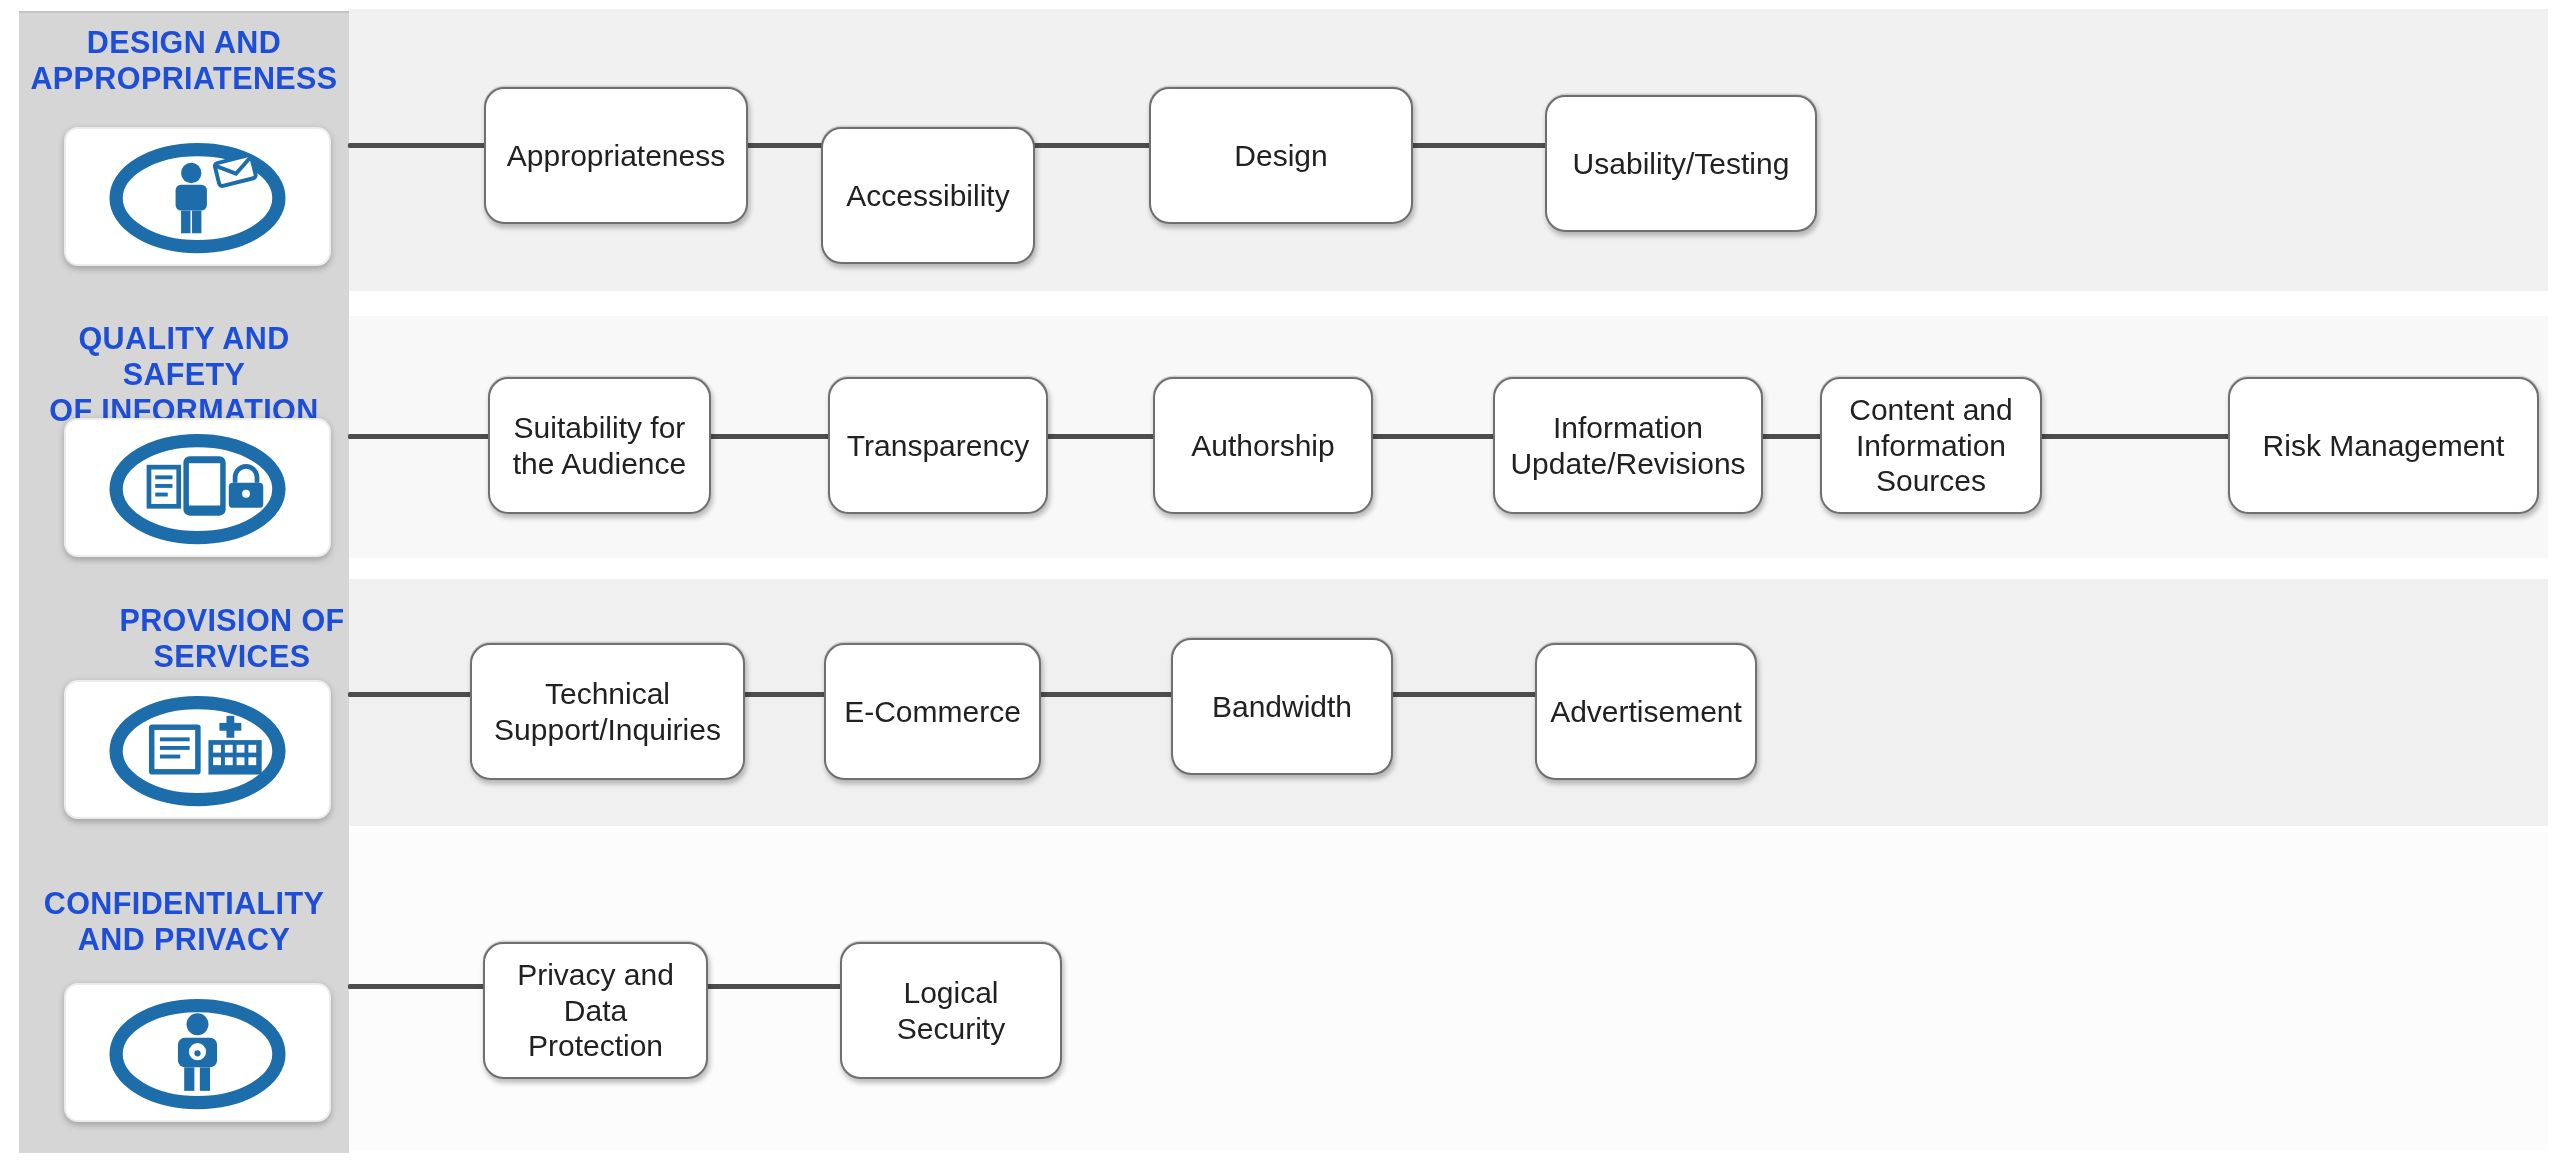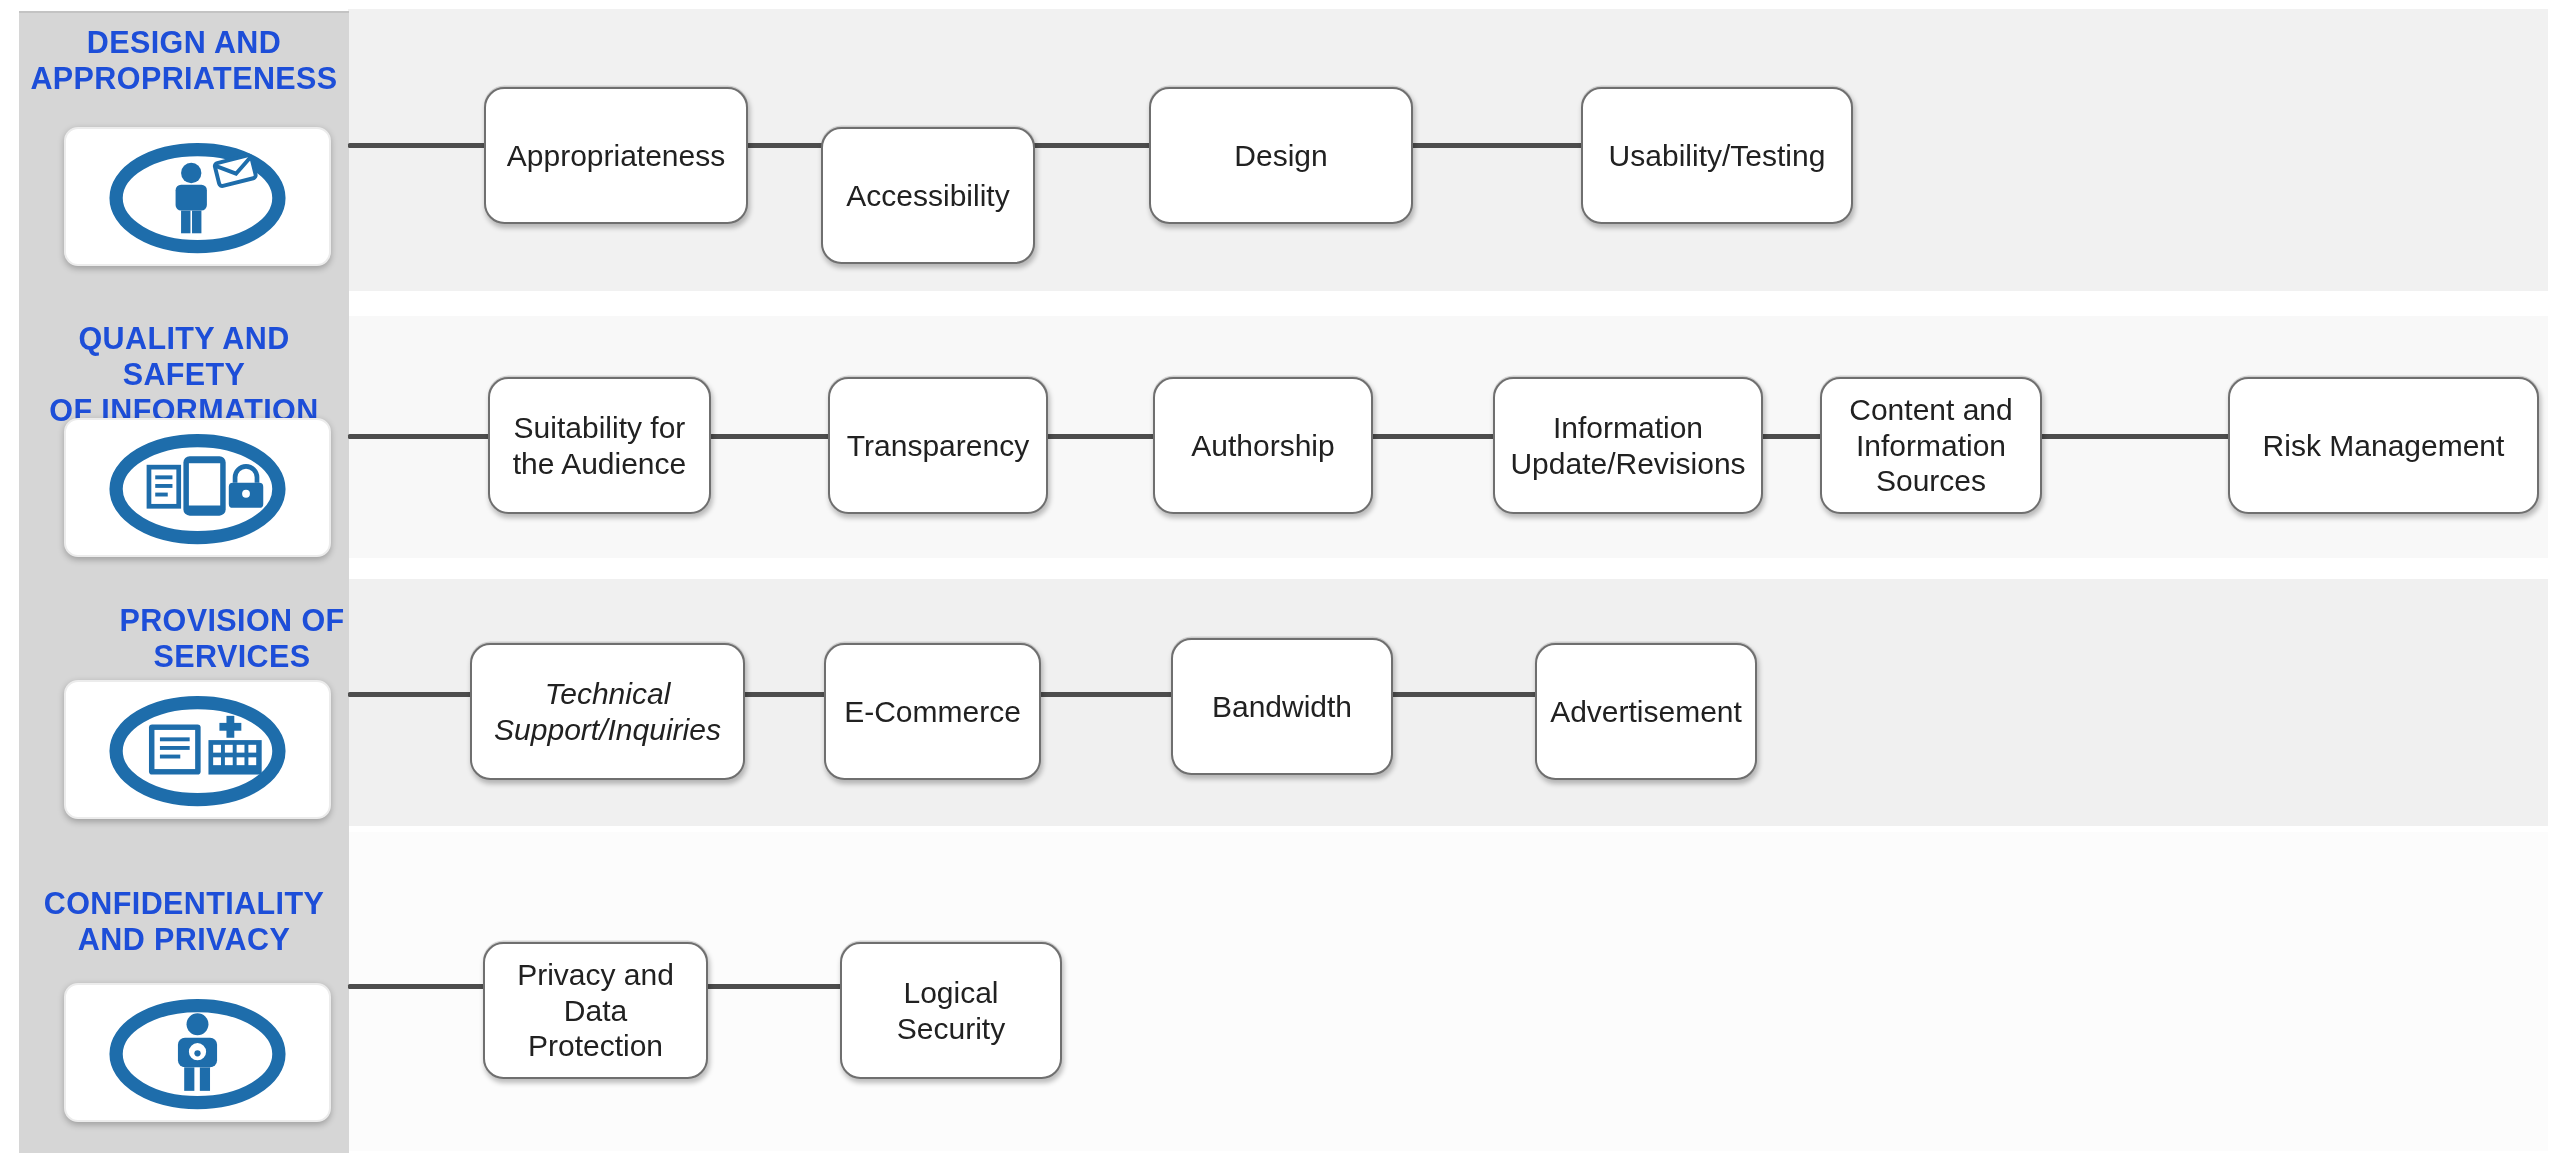--- a/index.html
+++ b/index.html
@@ -146,21 +146,21 @@
 
   <div class="box" style="top:87px;left:484px;width:260px;">
       <span>Appropriateness</span>
     </div>
   <div class="box" style="top:87px;left:821px;width:210px;margin-top:40px;">
       <span>Accessibility</span>
     </div>
   <div class="box" style="top:87px;left:1149px;width:260px;">
       <span>Design</span>
     </div>
-  <div class="box" style="top:87px;left:1545px;width:268px;margin-left:36px;">
+  <div class="box" style="top:95px;left:1545px;width:268px;">
       <span>Usability/Testing</span>
     </div>
 
   <div class="box" style="top:377px;left:488px;width:219px;">
       <span>Suitability for
 the Audience</span>
     </div>
   <div class="box" style="top:377px;left:828px;width:216px;">
       <span>Transparency</span>
     </div>
@@ -173,21 +173,21 @@
     </div>
   <div class="box" style="top:377px;left:1820px;width:218px;">
       <span>Content and
 Information
 Sources</span>
     </div>
   <div class="box" style="top:377px;left:2228px;width:307px;">
       <span>Risk Management</span>
     </div>
 
-  <div class="box" style="top:643px;left:470px;width:271px;font-style:italic;">
+  <div class="box" style="top:643px;left:470px;width:271px;">
       <span>Technical
 Support/Inquiries</span>
     </div>
   <div class="box" style="top:643px;left:824px;width:213px;">
       <span>E-Commerce</span>
     </div>
   <div class="box" style="top:638px;left:1171px;width:218px;">
       <span>Bandwidth</span>
     </div>
   <div class="box" style="top:643px;left:1535px;width:218px;">

